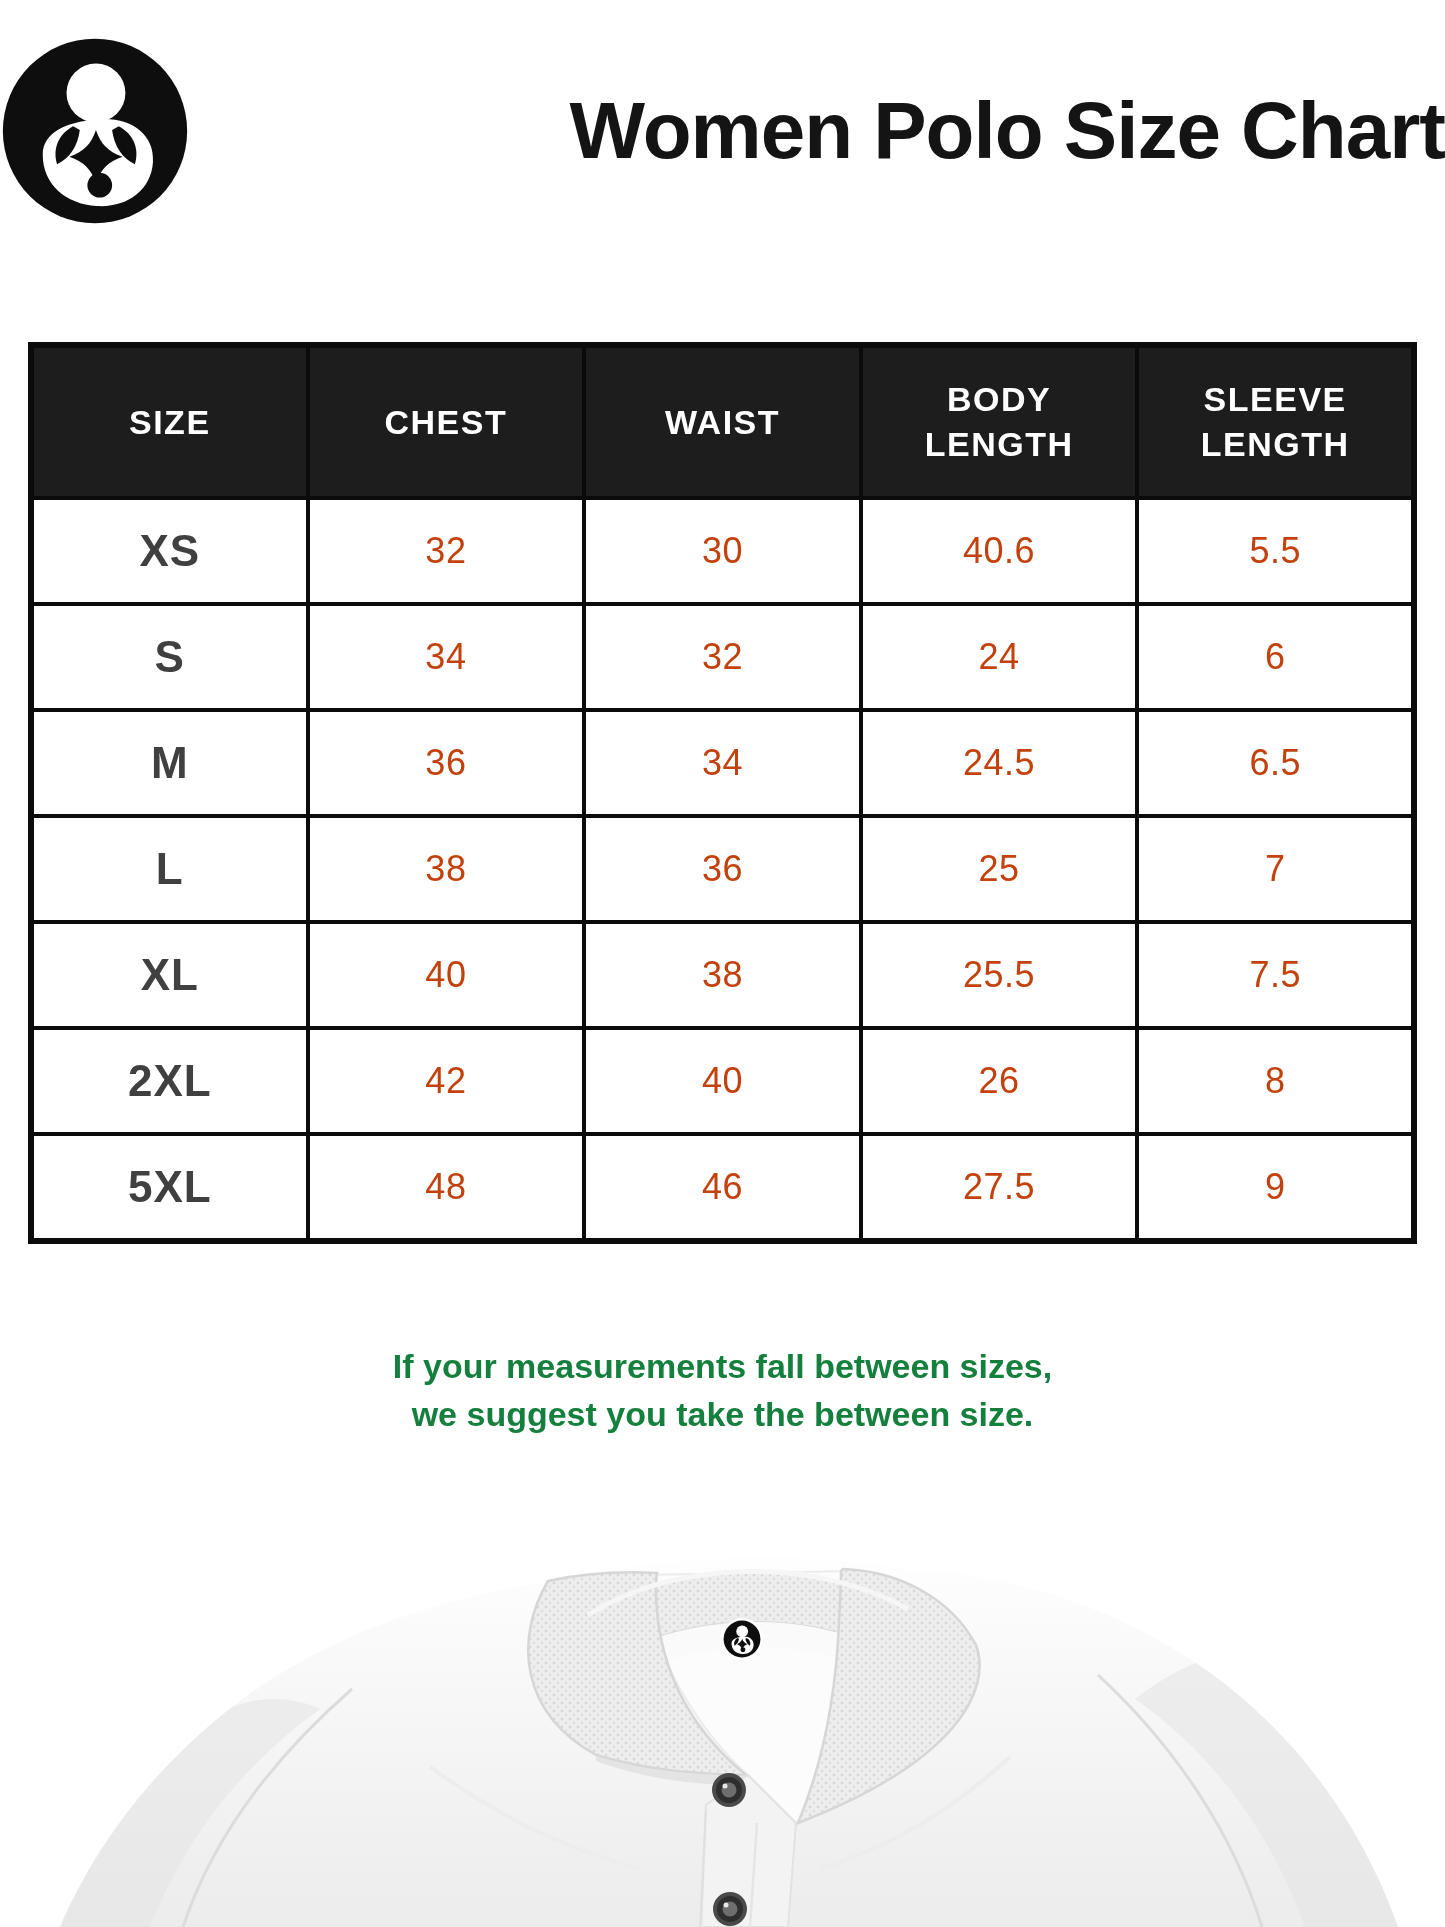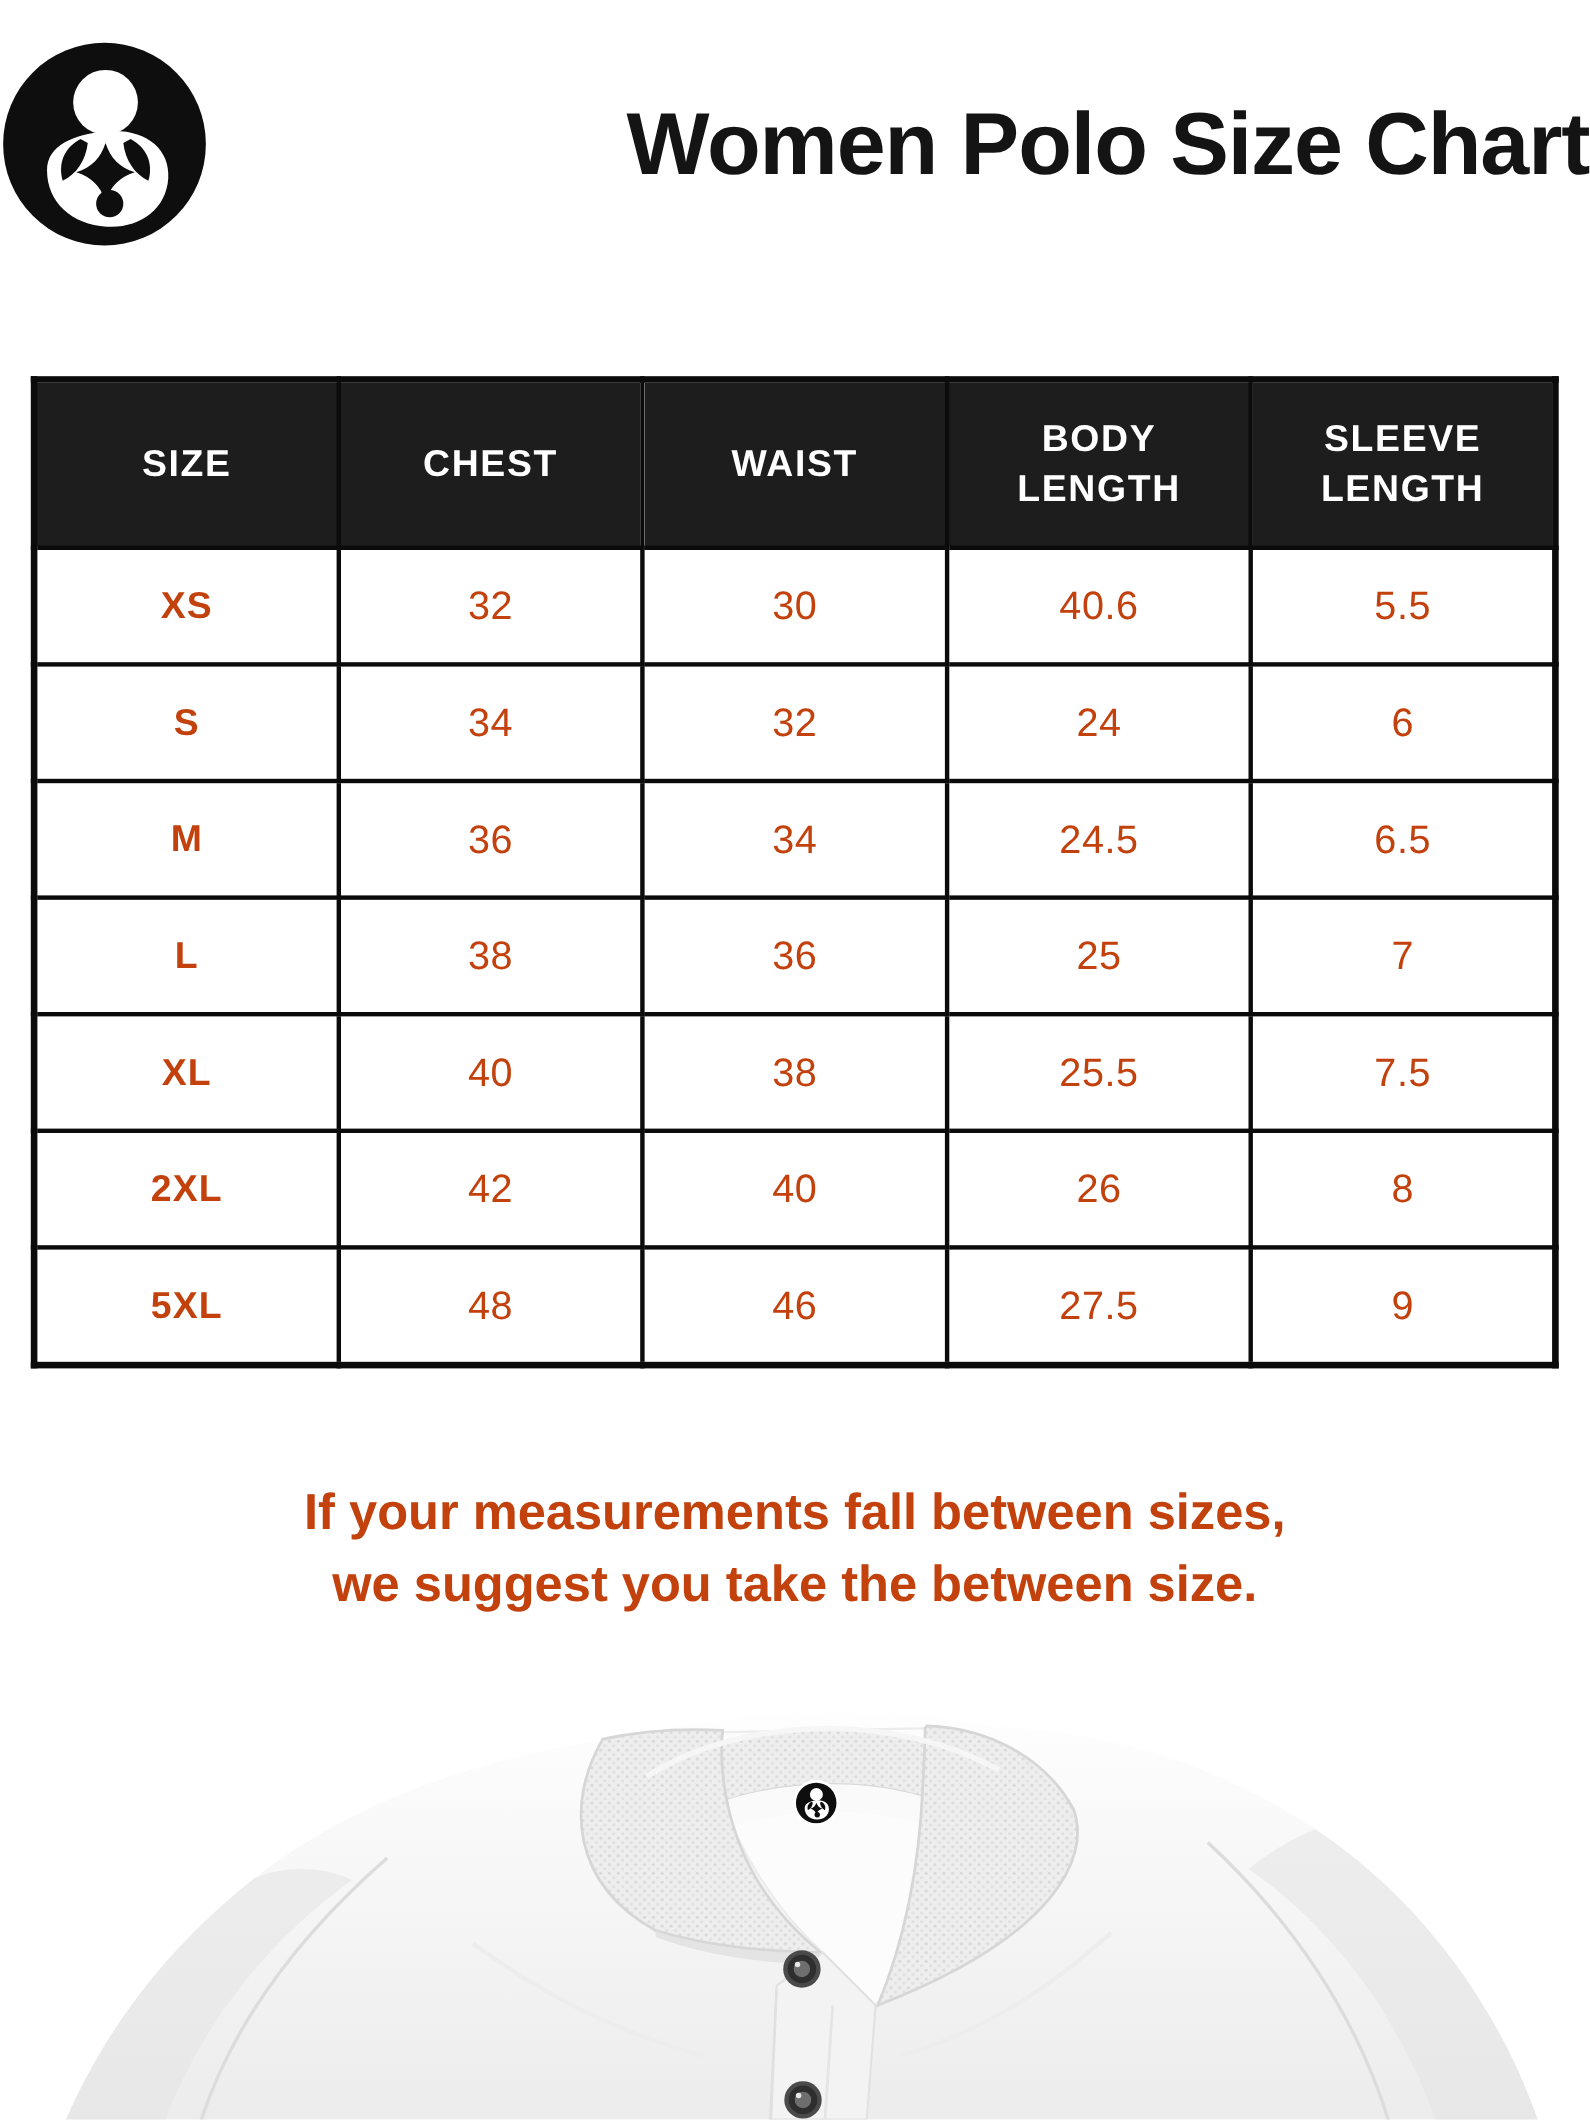--- a/index.html
+++ b/index.html
@@ -69,38 +69,38 @@
   }
   .size-table tbody td {
     background: #ffffff;
     height: 102px;
     font-size: 36px;
     font-weight: 400;
     letter-spacing: 0.5px;
     color: #c2410c;
   }
   .size-table tbody td.size-col {
-    font-size: 34px;
+    font-size: 44px;
     font-weight: 700;
     letter-spacing: 1px;
-    color: #c2410c;
+    color: #404040;
   }
 
   
   .note {
     position: absolute;
     top: 1342px;
     left: 0;
     width: 100%;
     margin: 0;
     text-align: center;
-    font-size: 46px;
+    font-size: 34px;
     font-weight: 700;
     line-height: 1.42;
-    color: #c2410c;
+    color: #15803d;
   }
 
   
   .shirt-wrap {
     position: absolute;
     top: 1517px;
     left: 0;
     width: 1445px;
     height: 410px;
   }

